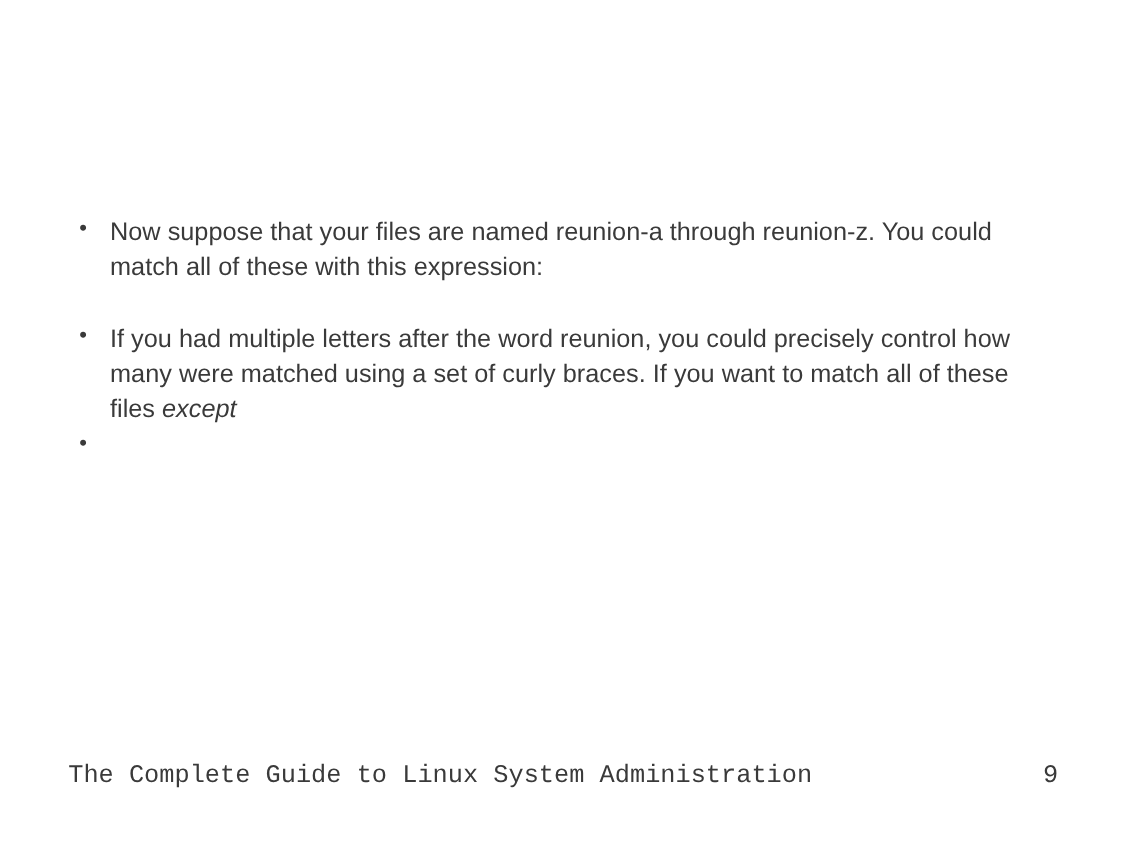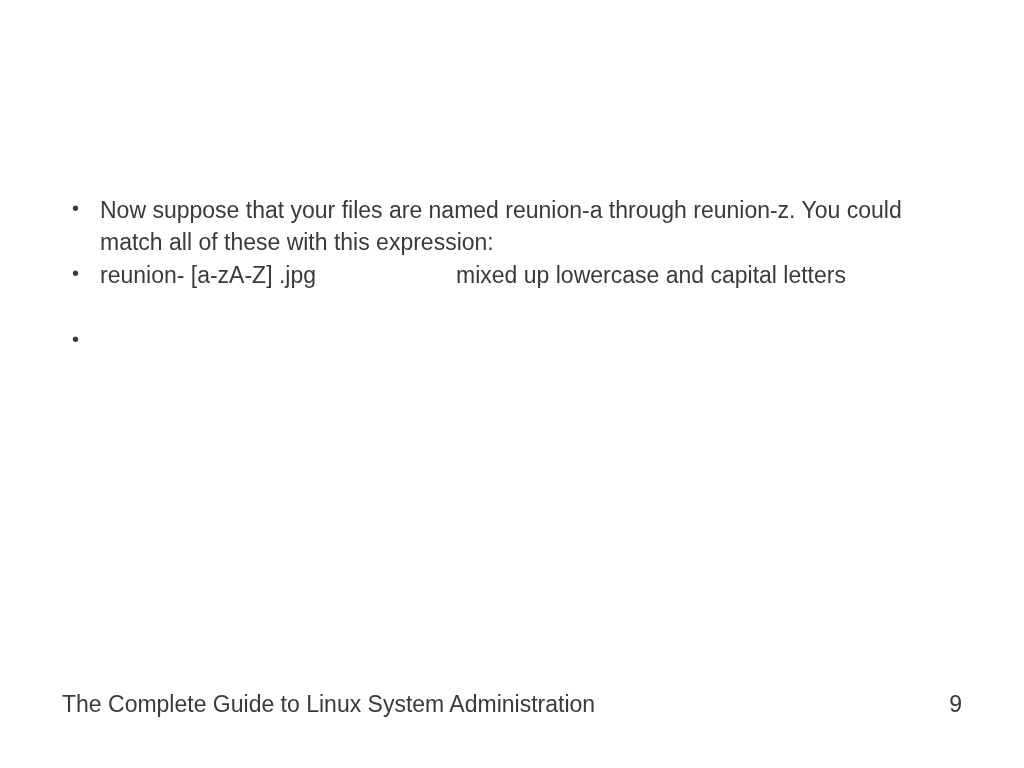--- a/index.html
+++ b/index.html
@@ -60,41 +60,42 @@
   .gap-inline { display: inline-block; width: 140px; }
   .footer {
     position: absolute;
     left: 62px;
     bottom: 50px;
     width: 900px;
     font-size: 23px;
     color: #3a3a3a;
     display: flex;
     justify-content: space-between;
+    font-family: Liberation Mono, monospace;
   }
 </style>
 </head>
 <body>
 
 <div class="slide">
 
   <ul class="top">
 
     <li>
       <span>Now suppose that your files are named reunion-a through reunion-z. You could match all of these with this expression:</span>
     </li>
 
-    <li>
-      <span>reunion- [a-zA-Z] .jpg</span><span class="gap-inline"></span><span>mixed up lowercase and capital letters</span>
-    </li>
 
     <li class="blank">
       <div class="spacer-row"></div>
     </li>
 
+    <li>
+      <span>If you had multiple letters after the word reunion, you could precisely control how many were matched using a set of curly braces. If you want to match all of these files </span><span class="ital">except</span>
+    </li>
 
     <li>
     </li>
 
   </ul>
 
 </div>
 
 <div class="footer">
   <span>The Complete Guide to Linux System Administration</span>

